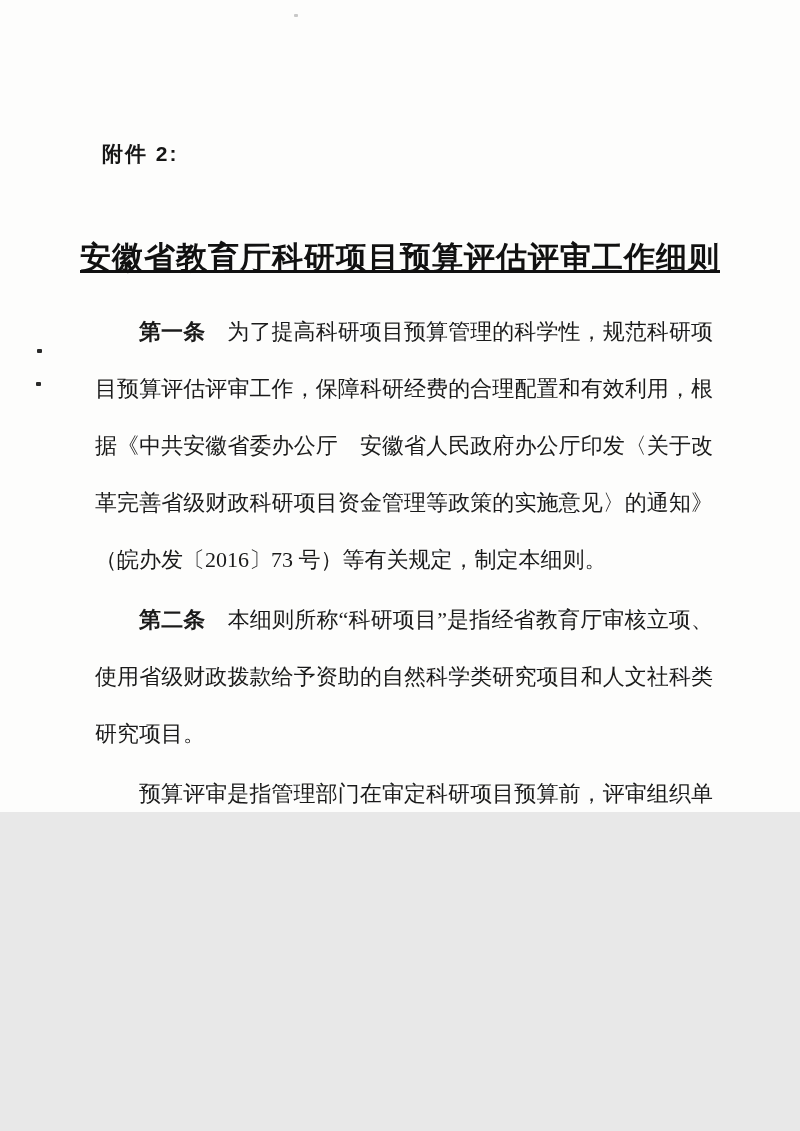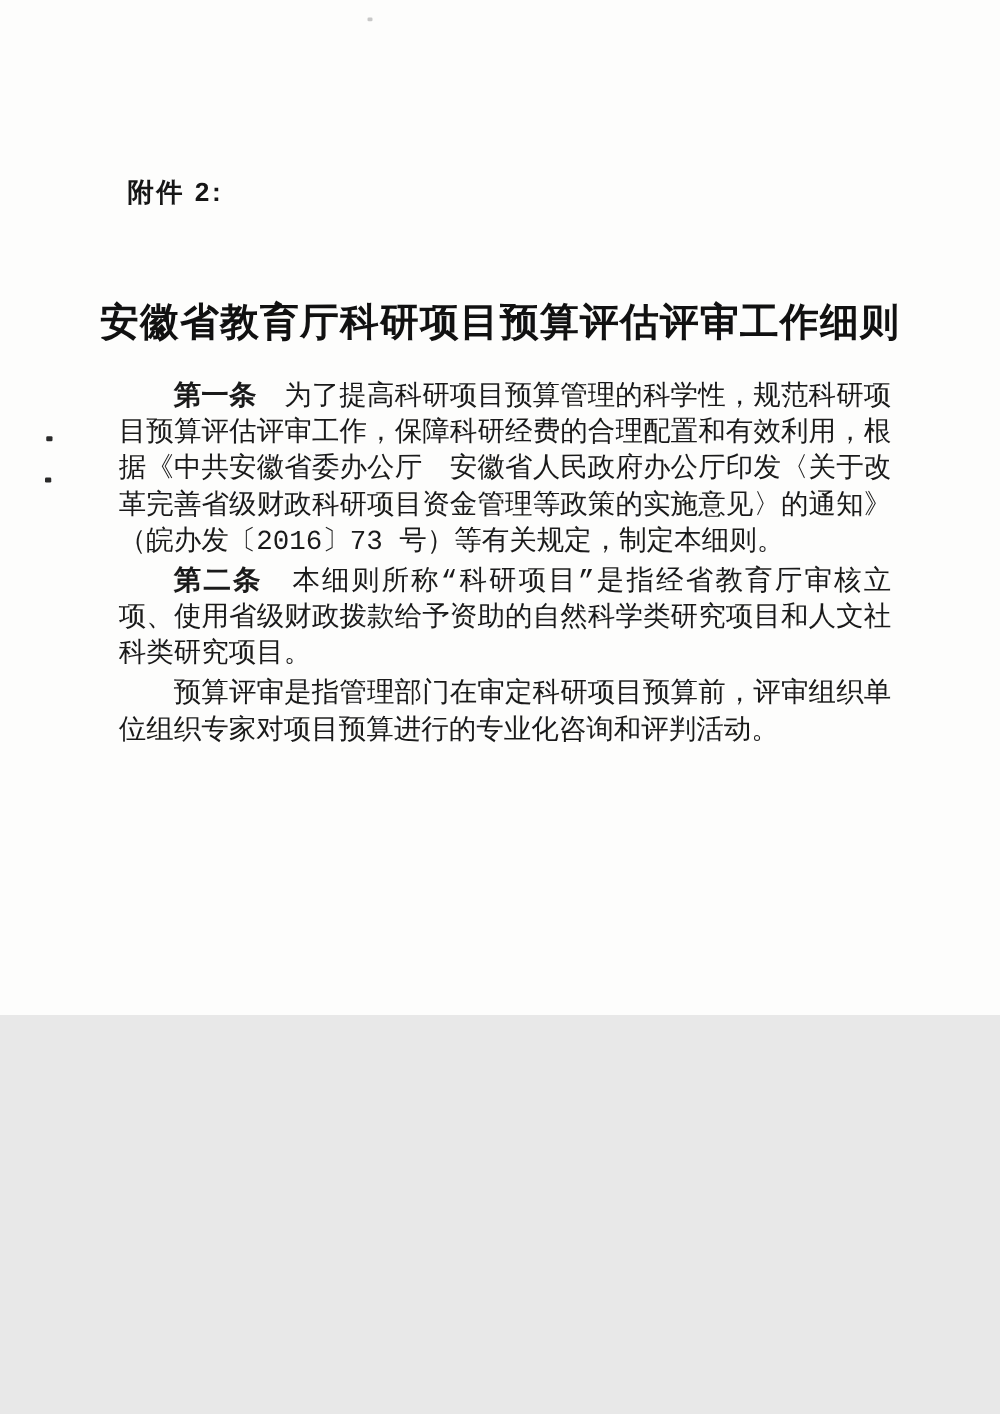--- a/index.html
+++ b/index.html
@@ -30,31 +30,31 @@
   .doc-title {
     position: absolute;
     top: 216px;
     left: 0;
     width: 100%;
     text-align: center;
     font-size: 31px;
     font-weight: bold;
     letter-spacing: 1px;
     color: #111;
+    text-decoration: underline;
   }
   .body-text {
     position: absolute;
     top: 303px;
     left: 95px;
     width: 618px;
     font-size: 22px;
-    line-height: 29px;
+    line-height: 57px;
     text-align: justify;
     color: #1a1a1a;
-    font-family: Liberation Mono, monospace;
   }
   .body-text p {
     margin: 0 0 3px 0;
     text-indent: 2em;
   }
   .body-text p .lead {
     font-weight: bold;
   }
   .page-number {
     position: absolute;

